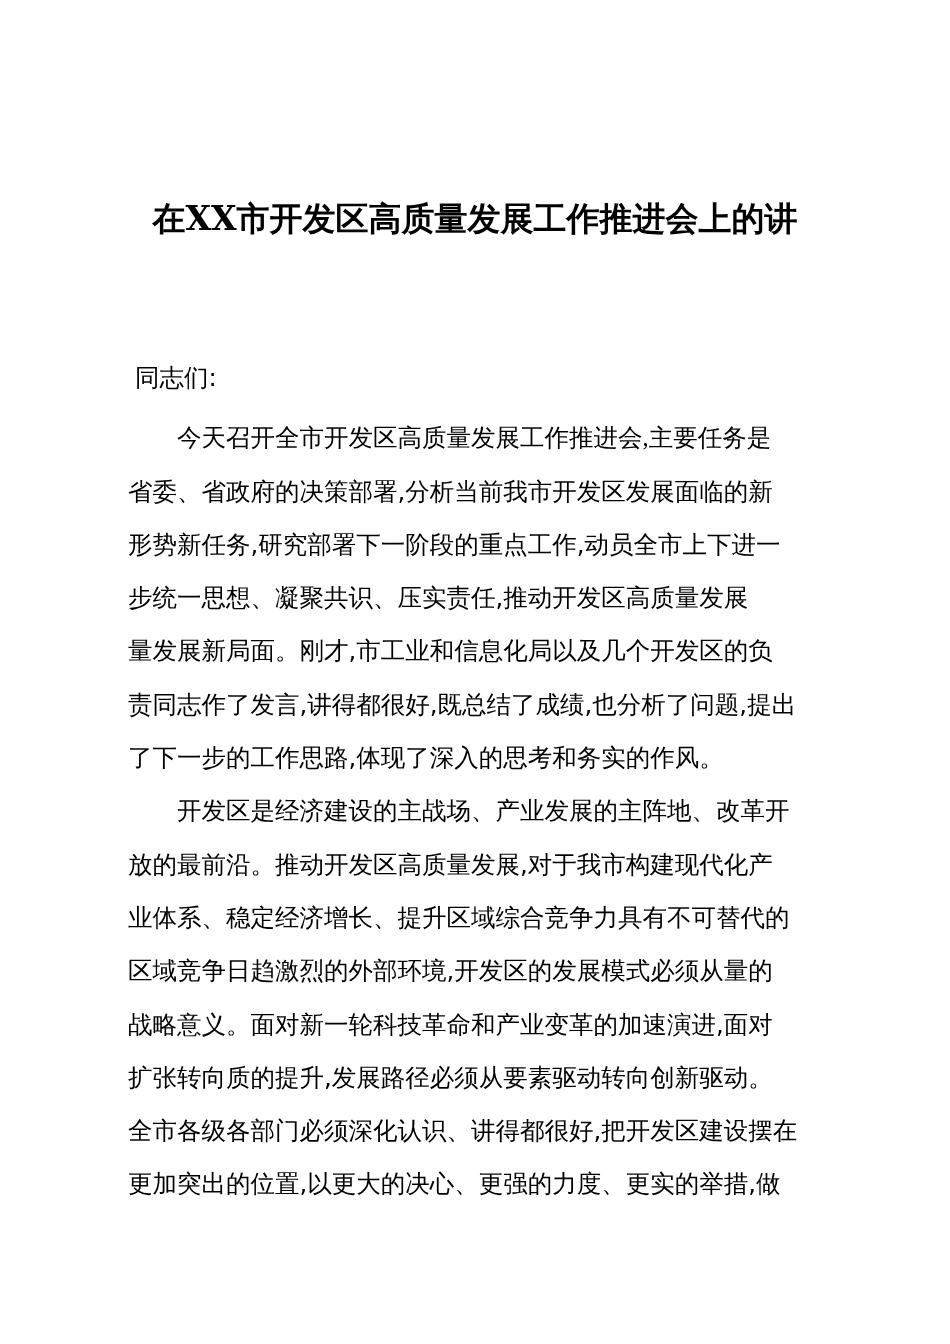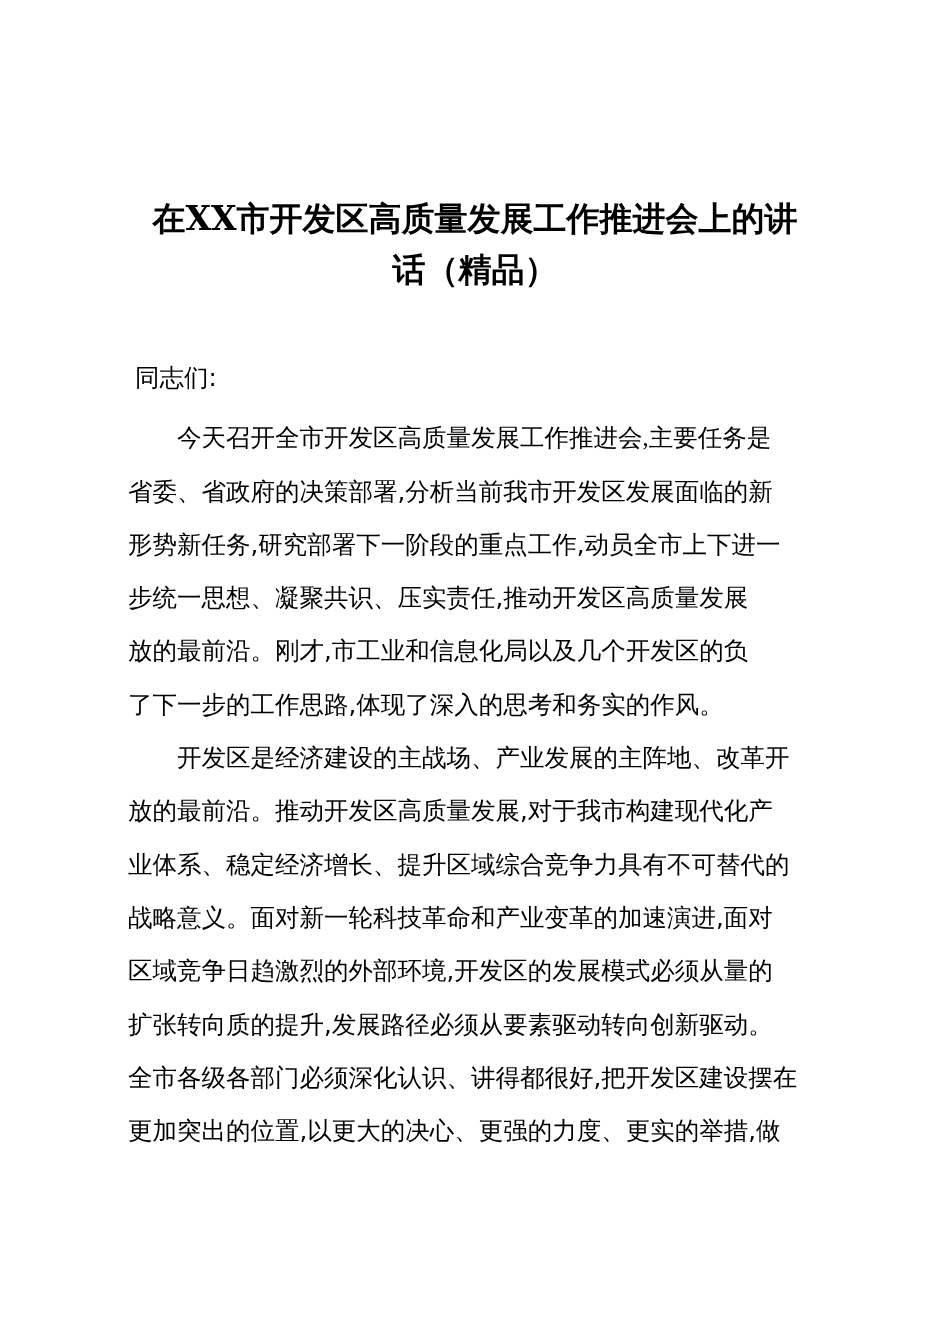--- a/index.html
+++ b/index.html
@@ -55,40 +55,40 @@
       font-family: Liberation Serif, serif;
     }
   </style>
 </head>
 <body>
 
 <div class="page">
 
   <div class="title">
     <span class="line">在XX市开发区高质量发展工作推进会上的讲</span>
-    <span class="line">话（精品）</span>
   </div>
 
   <div class="body-text">
     <p class="salutation">同志们:</p>
 
     <div>
       <span class="line indent">今天召开全市开发区高质量发展工作推进会,主要任务是</span>
       <span class="line">省委、省政府的决策部署,分析当前我市开发区发展面临的新</span>
       <span class="line">形势新任务,研究部署下一阶段的重点工作,动员全市上下进一</span>
       <span class="line">步统一思想、凝聚共识、压实责任,推动开发区高质量发展</span>
-      <span class="line">放的最前沿。刚才,市工业和信息化局以及几个开发区的负</span>
+      <span class="line">量发展新局面。刚才,市工业和信息化局以及几个开发区的负</span>
+      <span class="line">责同志作了发言,讲得都很好,既总结了成绩,也分析了问题,提出</span>
       <span class="line">了下一步的工作思路,体现了深入的思考和务实的作风。</span>
     </div>
 
     <div>
       <span class="line indent">开发区是经济建设的主战场、产业发展的主阵地、改革开</span>
       <span class="line">放的最前沿。推动开发区高质量发展,对于我市构建现代化产</span>
       <span class="line">业体系、稳定经济增长、提升区域综合竞争力具有不可替代的</span>
+      <span class="line">区域竞争日趋激烈的外部环境,开发区的发展模式必须从量的</span>
       <span class="line">战略意义。面对新一轮科技革命和产业变革的加速演进,面对</span>
-      <span class="line">区域竞争日趋激烈的外部环境,开发区的发展模式必须从量的</span>
       <span class="line">扩张转向质的提升,发展路径必须从要素驱动转向创新驱动。</span>
       <span class="line">全市各级各部门必须深化认识、讲得都很好,把开发区建设摆在</span>
       <span class="line">更加突出的位置,以更大的决心、更强的力度、更实的举措,做</span>
     </div>
   </div>
 
 </div>
 
 </body></html>

